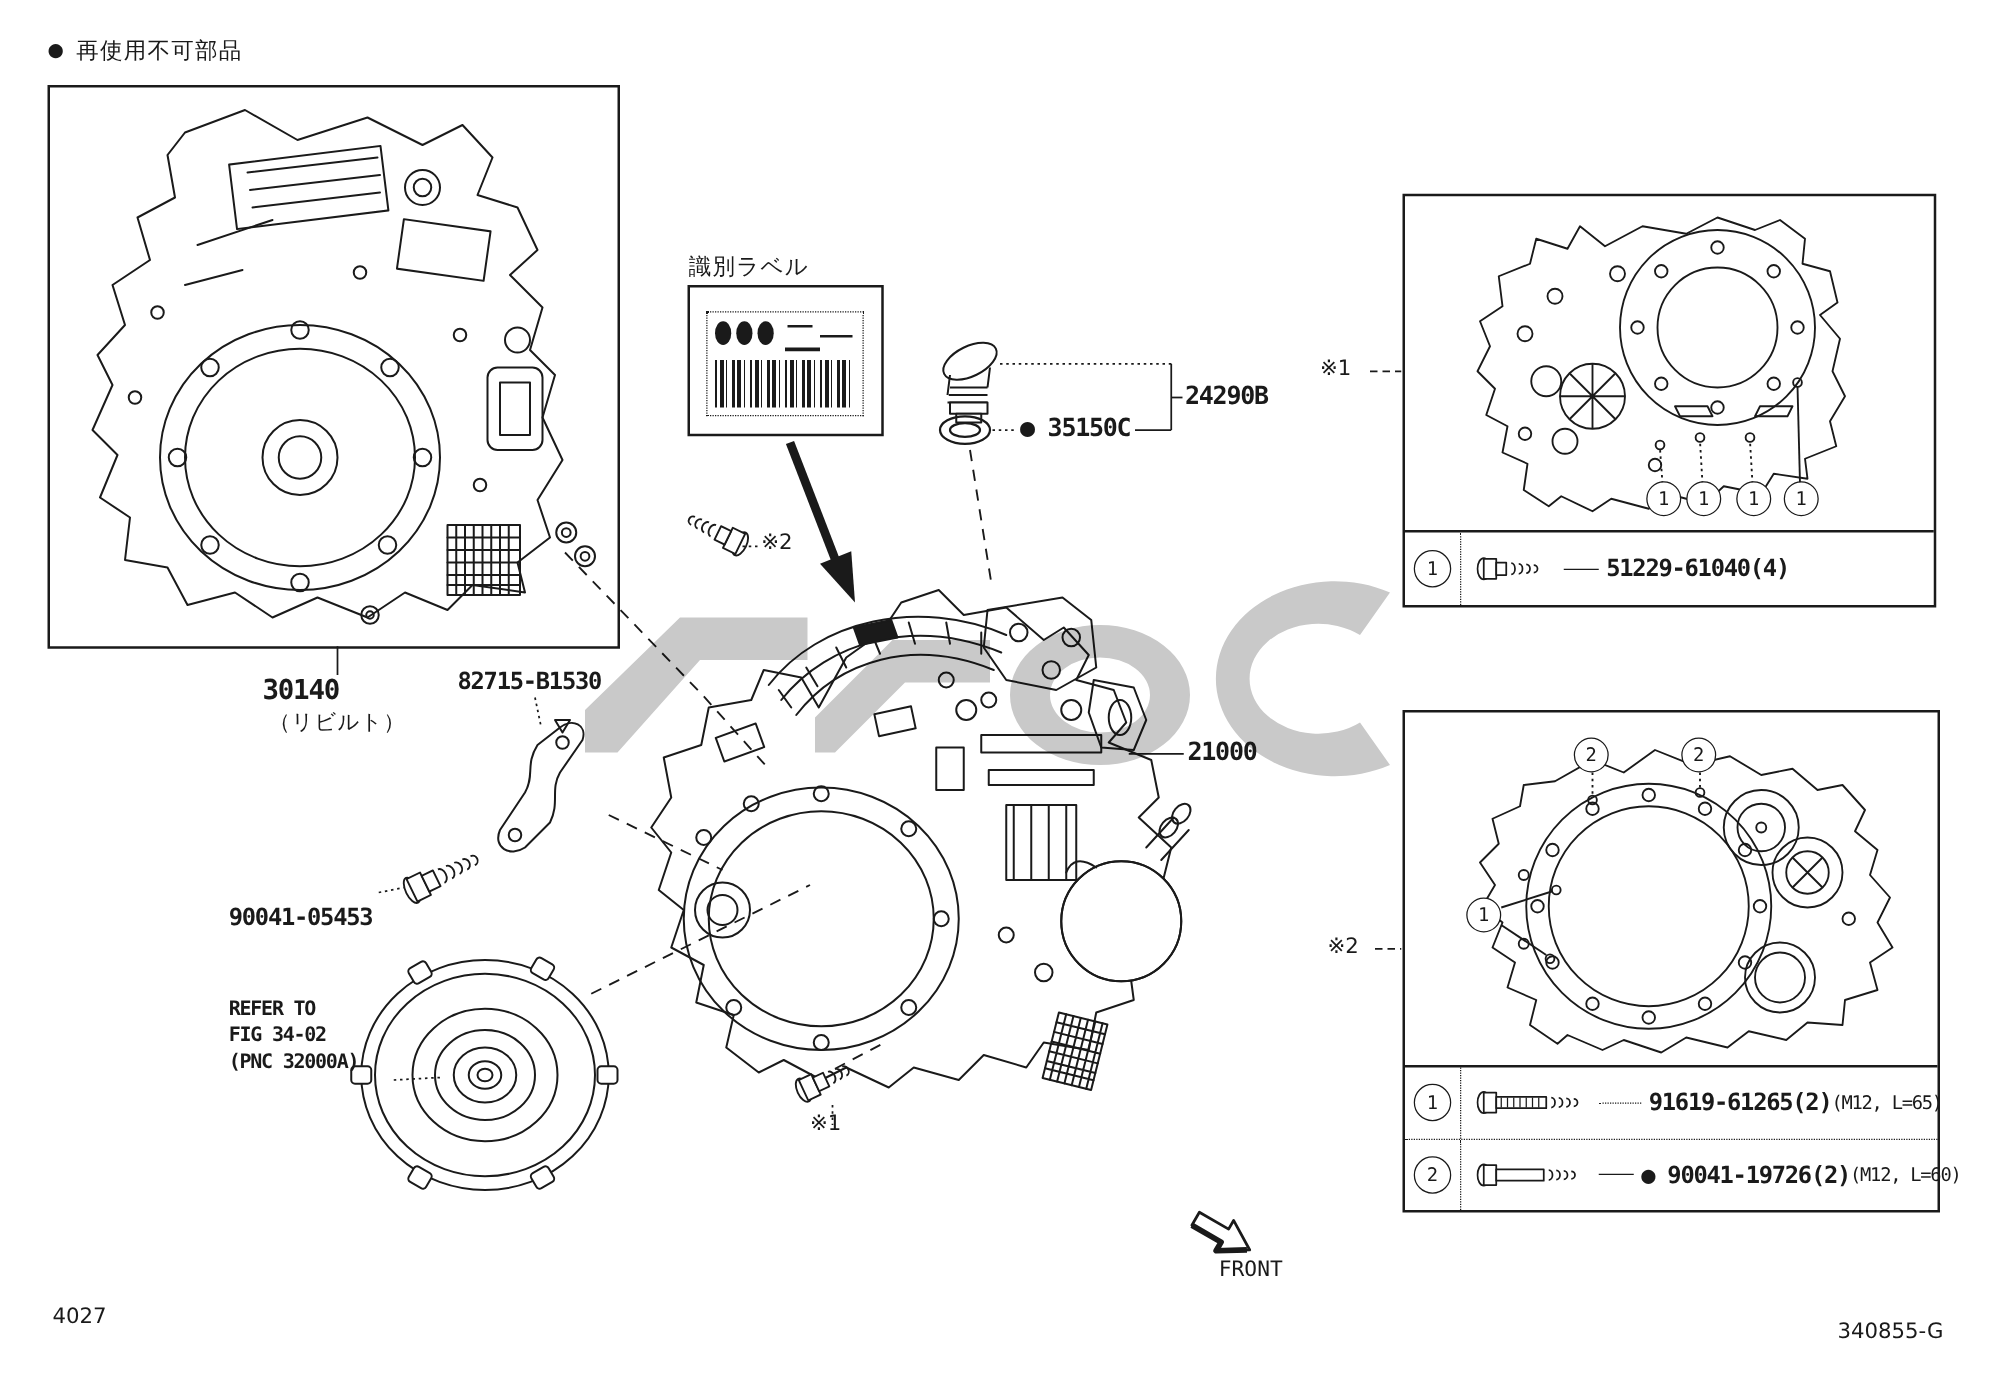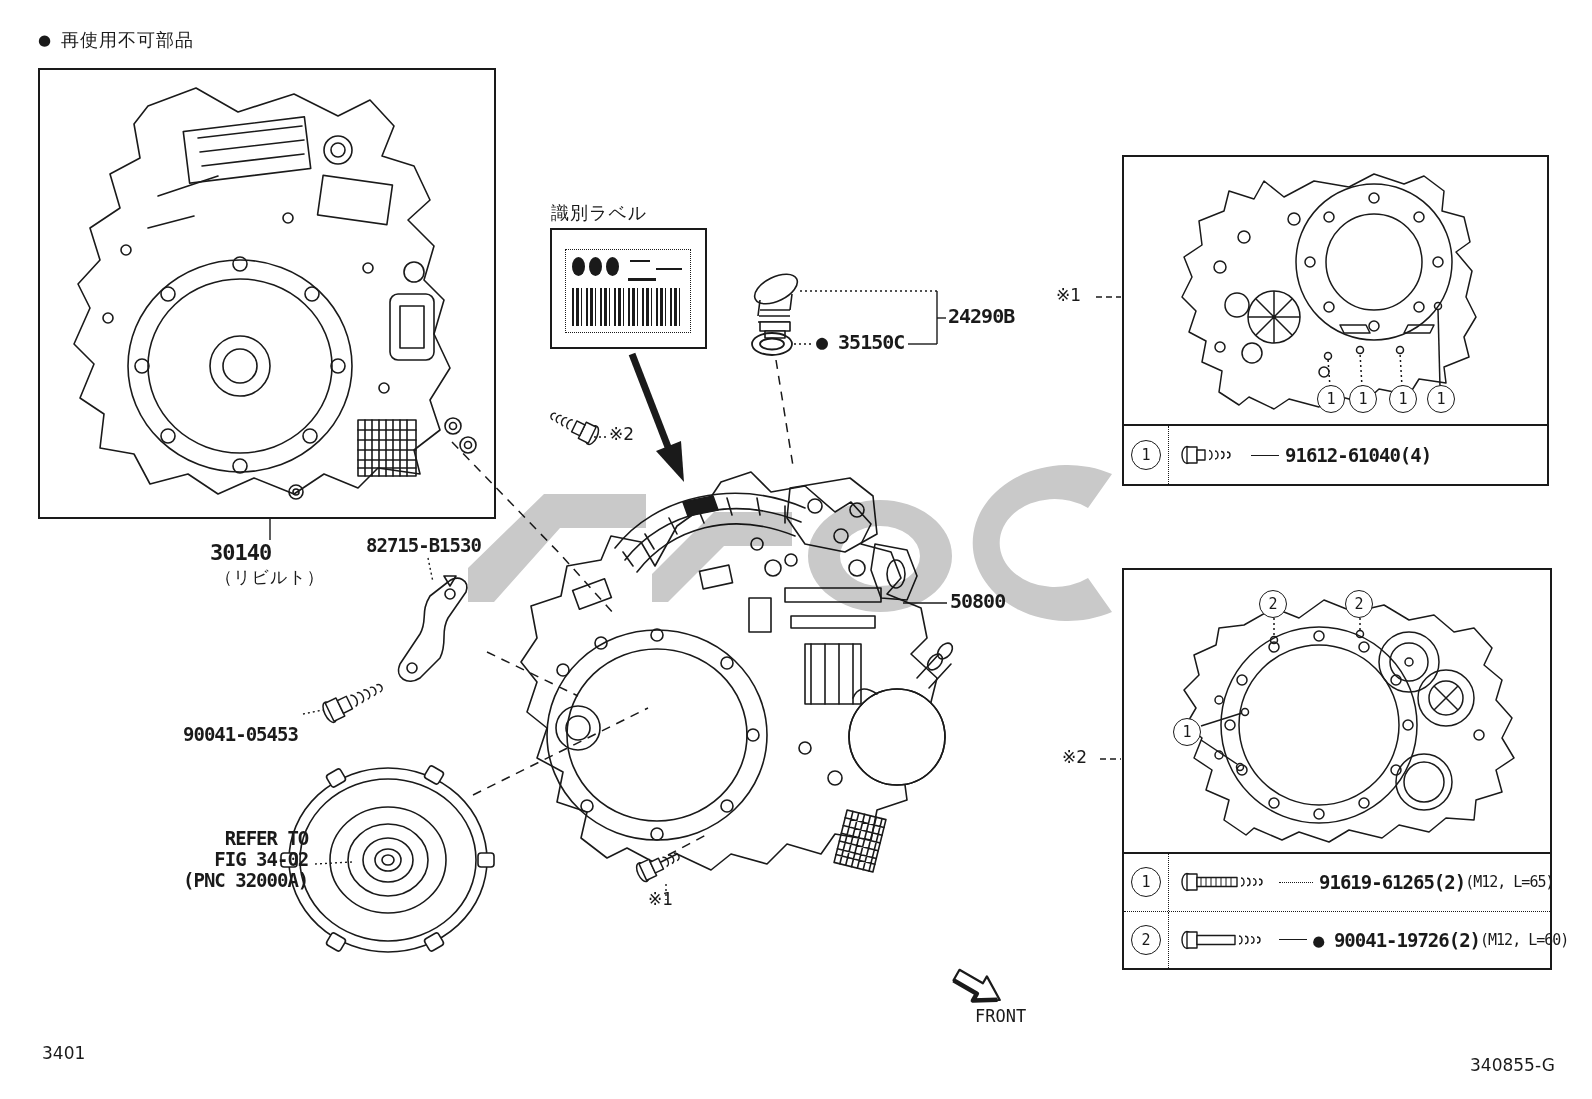--- a/index.html
+++ b/index.html
@@ -277,21 +277,21 @@
 
   <div class="box" style="left:38px;top:68px;width:454px;height:447px;z-index:2;"></div>
 
   <div class="abs txt pn ctr" style="left:210px;top:540px;width:120px;font-size:22px;">30140</div>
   <div class="abs txt jp ctr" style="left:198px;top:566px;width:144px;font-size:17px;">（リビルト）</div>
 
   <div class="abs txt pn" style="left:366px;top:534px;font-size:19px;">82715-B1530</div>
 
   <div class="abs txt pn" style="left:183px;top:703px;font-size:19px;margin-top:20px;">90041-05453</div>
 
-  <div class="abs txt pn" style="left:183px;top:828px;font-size:19px;line-height:21px;text-align:right;">
+  <div class="abs txt pn" style="left:183px;top:796px;font-size:16px;line-height:21px;">
     <div>REFER TO</div>
     <div>FIG 34-02</div>
     <div>(PNC 32000A)</div>
   </div>
 
   <div class="abs txt jp" style="left:551px;top:201px;">識別ラベル</div>
 
   <div class="label-box" style="left:550px;top:228px;width:153px;height:117px;">
     <div class="id-inner">
       <div style="position:absolute;left:6px;top:7px;">
@@ -299,21 +299,21 @@
       </div>
       <div class="wline" style="left:64px;top:10px;width:20px;height:2px;"></div>
       <div class="wline" style="left:90px;top:18px;width:26px;height:2px;"></div>
       <div class="wline" style="left:62px;top:28px;width:28px;height:3px;"></div>
       <div class="barcode"></div>
     </div>
   </div>
 
   <div class="abs txt pn" style="left:948px;top:304px;">24290B</div>
   <div class="abs txt pn" style="left:816px;top:330px;">● 35150C</div>
-  <div class="abs txt pn" style="left:950px;top:589px;">50800</div>
+  <div class="abs txt pn" style="left:950px;top:589px;">21000</div>
 
   <div class="abs txt ref" style="left:609px;top:424px;">※2</div>
   <div class="abs txt ref" style="left:648px;top:889px;">※1</div>
   <div class="abs txt ref" style="left:1056px;top:285px;">※1</div>
   <div class="abs txt ref" style="left:1062px;top:747px;">※2</div>
 
   <div class="box" style="left:1122px;top:155px;width:423px;height:327px;z-index:2;">
     <svg style="position:absolute;left:0;top:0;" width="419" height="265" viewBox="0 0 419 265">
       <g stroke="#1a1a1a" fill="#ffffff" stroke-width="1.5" stroke-linejoin="round">
         <path d="M160,40 L190,24 L225,30 L250,17 L280,27 L300,19 L320,34 L318,54 L340,60 L346,85 L332,95
@@ -365,21 +365,21 @@
         <div class="tcell-main">
           <svg width="64" height="22" viewBox="0 0 64 22">
             <g stroke="#1a1a1a" fill="#ffffff" stroke-width="1.4" stroke-linejoin="round">
               <ellipse cx="6" cy="11" rx="5" ry="8.5"></ellipse>
               <rect x="6" y="3" width="10" height="16"></rect>
               <rect x="16" y="6" width="8" height="10"></rect>
               <path d="M28,6.5 a3,4.5 0 0 1 0,9 M34,7 a3,4 0 0 1 0,8 M40,7.5 a3,3.5 0 0 1 0,7 M46,8 a3,3 0 0 1 0,6" fill="none"></path>
             </g>
           </svg>
           <span class="lead-solid"></span>
-          <span class="pn-sm">91612-61040(4)</span>
+          <span class="pn-sm">51229-61040(4)</span>
           <span class="spec"></span>
         </div>
       </div>
     </div>
   </div>
 
   <div class="badge" style="left:1317px;top:385px;">1</div>
   <div class="badge" style="left:1349px;top:385px;">1</div>
   <div class="badge" style="left:1389px;top:385px;">1</div>
   <div class="badge" style="left:1427px;top:385px;">1</div>
@@ -472,16 +472,16 @@
         </div>
       </div>
     </div>
   </div>
 
   <div class="badge" style="left:1259px;top:590px;">2</div>
   <div class="badge" style="left:1345px;top:590px;">2</div>
   <div class="badge" style="left:1173px;top:718px;">1</div>
 
   <div class="abs txt ref" style="left:975px;top:1006px;width:90px;text-align:left;font-family:'DejaVu Sans Mono',monospace;">FRONT</div>
-  <div class="abs txt" style="left:42px;top:1043px;font-size:17px;">3401</div>
+  <div class="abs txt" style="left:42px;top:1043px;font-size:17px;">4027</div>
   <div class="abs txt" style="left:1470px;top:1055px;font-size:17px;">340855-G</div>
 
 </div>
 
 </body></html>

